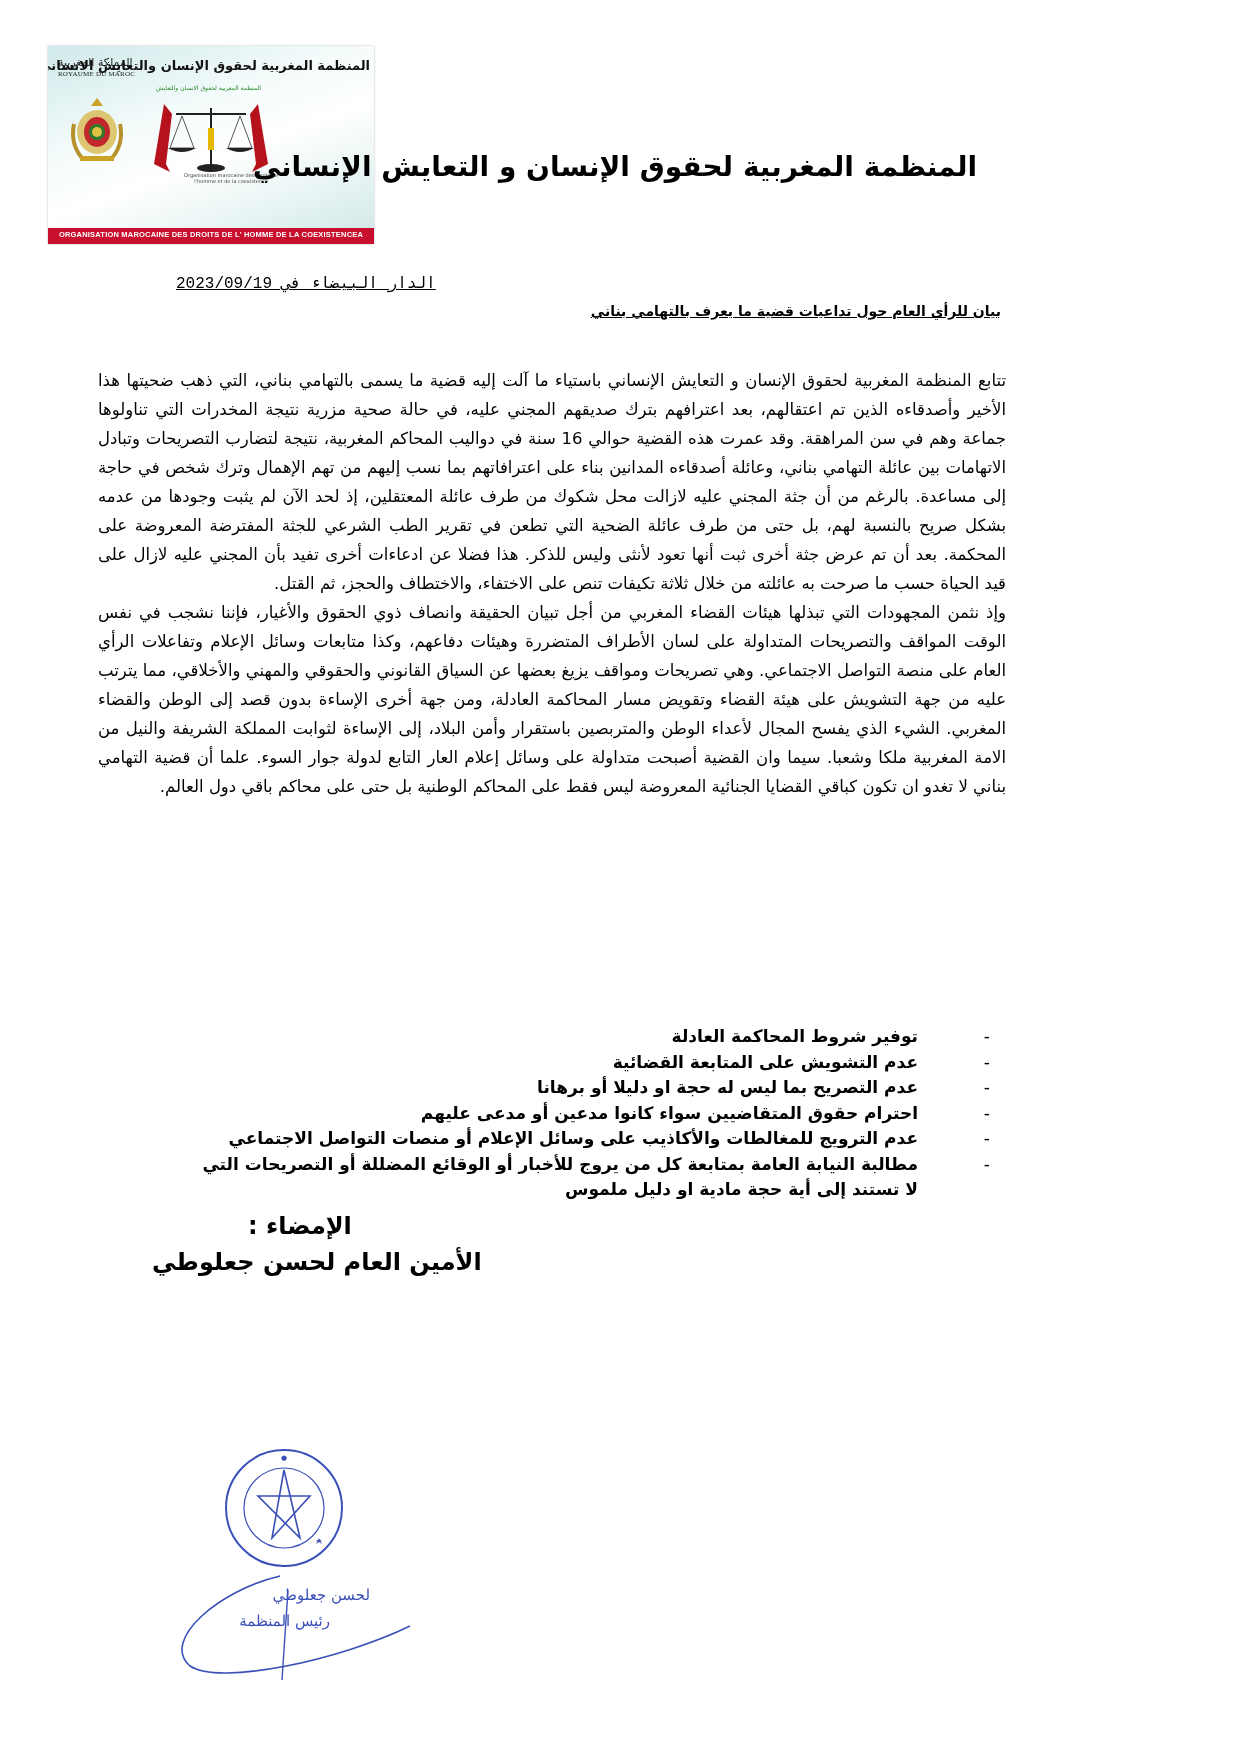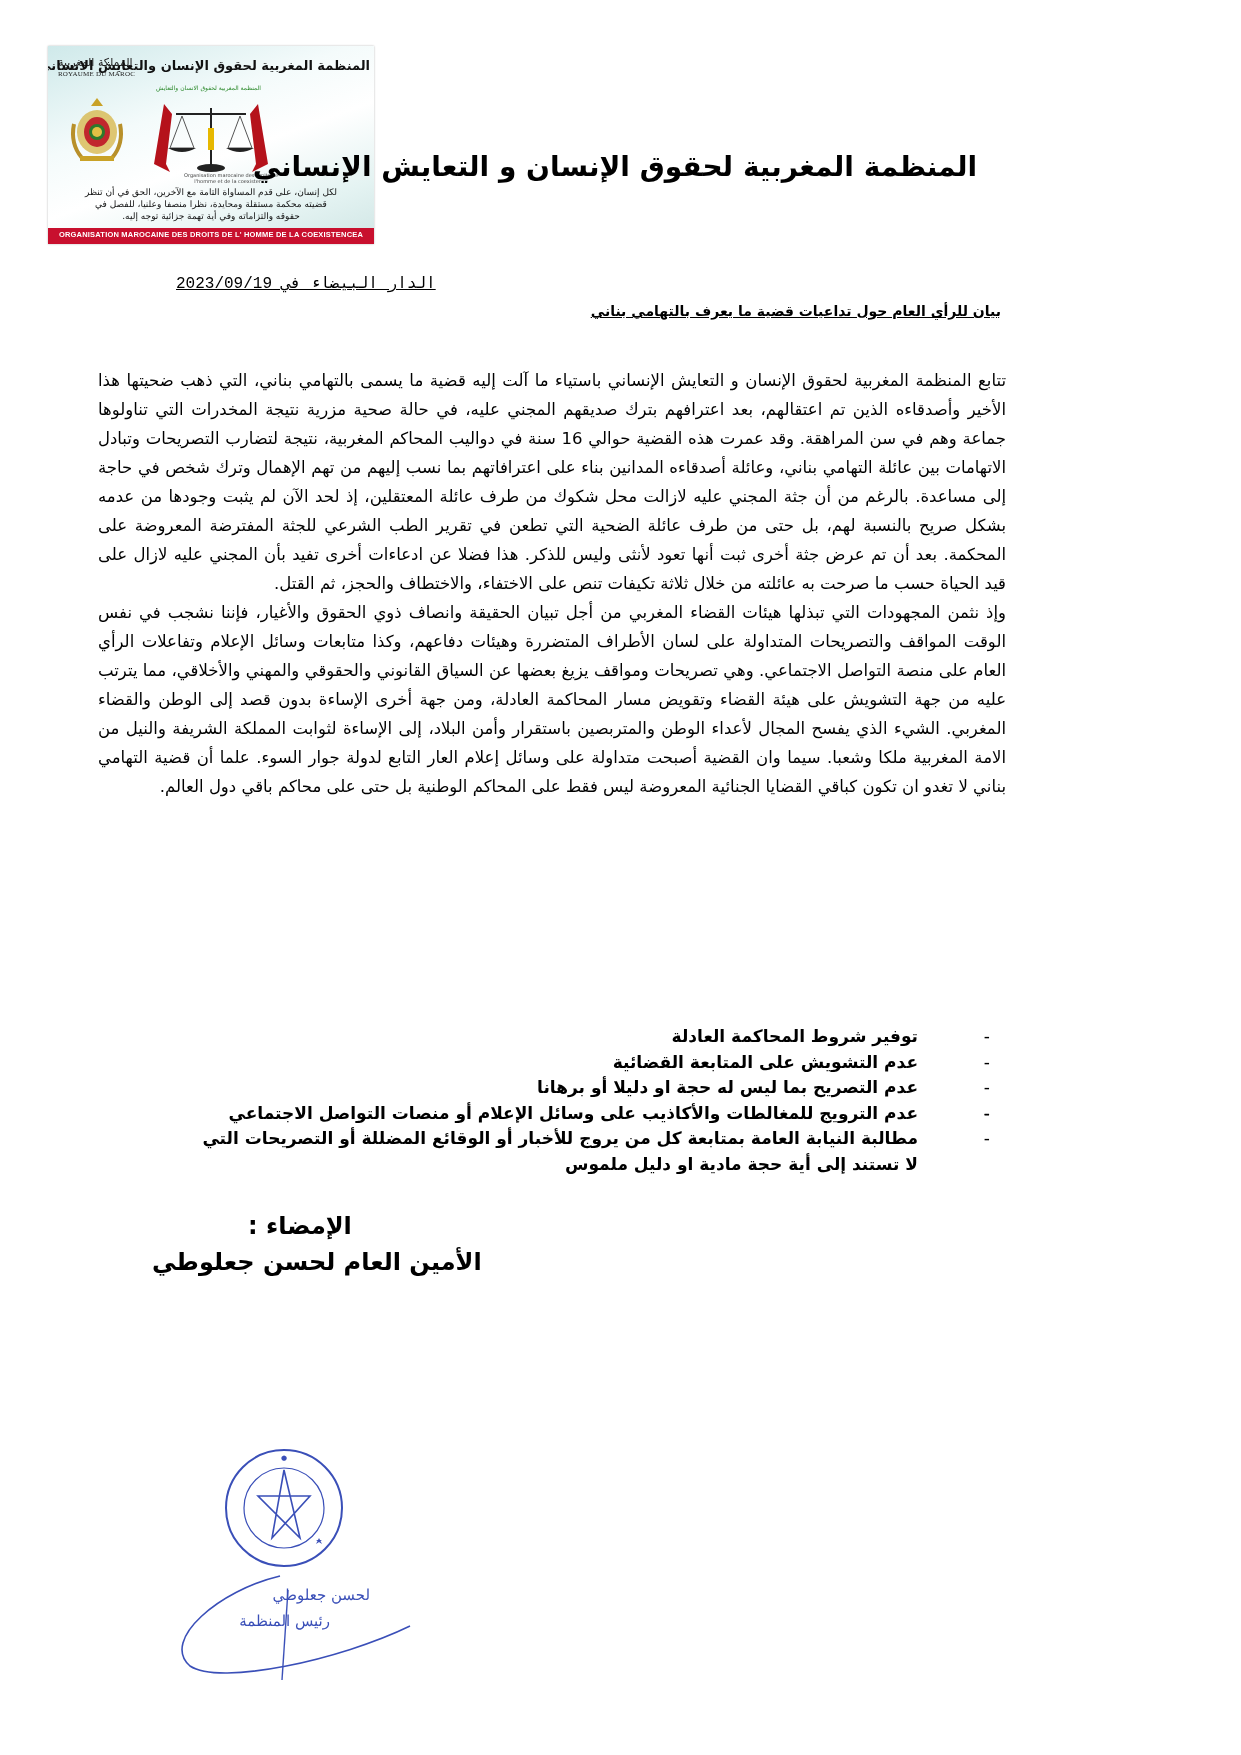--- a/index.html
+++ b/index.html
@@ -74,44 +74,39 @@
     <line x1="30" y1="14" x2="100" y2="14" stroke="#222" stroke-width="2"></line>
     <line x1="65" y1="8" x2="65" y2="66" stroke="#222" stroke-width="2"></line>
     <rect x="62" y="28" width="6" height="22" fill="#e6b800"></rect>
     <path d="M36 16 l-12 32 h24 z" fill="none" stroke="#555" stroke-width="1"></path>
     <path d="M94 16 l-12 32 h24 z" fill="none" stroke="#555" stroke-width="1"></path>
     <path d="M22 48 q14 8 28 0 z" fill="#222"></path>
     <path d="M80 48 q14 8 28 0 z" fill="#222"></path>
     <ellipse cx="65" cy="68" rx="14" ry="4" fill="#222"></ellipse>
   </svg>
   <div class="org-fr-small">Organisation marocaine des droits de l'homme et de la coexistence</div>
-  <div class="motto">
-    <div>لكل إنسان، على قدم المساواة التامة مع الآخرين، الحق في أن تنظر</div>
-    <div>قضيته محكمة مستقلة ومحايدة، نظرا منصفا وعلنيا، للفصل في</div>
-    <div>حقوقه والتزاماته وفي أية تهمة جزائية توجه إليه.</div>
-  </div>
   <div class="banner">ORGANISATION MAROCAINE DES DROITS DE L' HOMME DE LA COEXISTENCEA</div>
 </div>
 
 <div class="org-header">المنظمة المغربية لحقوق الإنسان و التعايش الإنساني</div>
 
 <div class="date-line">الدار البيضاء في 2023/09/19</div>
 
 <div class="title">بيان للرأي العام حول تداعيات قضية ما يعرف بالتهامي بناني</div>
 
 <div class="body-text">
   <p>تتابع المنظمة المغربية لحقوق الإنسان و التعايش الإنساني باستياء ما آلت إليه قضية ما يسمى بالتهامي بناني، التي ذهب ضحيتها هذا الأخير وأصدقاءه الذين تم اعتقالهم، بعد اعترافهم بترك صديقهم المجني عليه، في حالة صحية مزرية نتيجة المخدرات التي تناولوها جماعة وهم في سن المراهقة. وقد عمرت هذه القضية حوالي 16 سنة في دواليب المحاكم المغربية، نتيجة لتضارب التصريحات وتبادل الاتهامات بين عائلة التهامي بناني، وعائلة أصدقاءه المدانين بناء على اعترافاتهم بما نسب إليهم من تهم الإهمال وترك شخص في حاجة إلى مساعدة. بالرغم من أن جثة المجني عليه لازالت محل شكوك من طرف عائلة المعتقلين، إذ لحد الآن لم يثبت وجودها من عدمه بشكل صريح بالنسبة لهم، بل حتى من طرف عائلة الضحية التي تطعن في تقرير الطب الشرعي للجثة المفترضة المعروضة على المحكمة. بعد أن تم عرض جثة أخرى ثبت أنها تعود لأنثى وليس للذكر. هذا فضلا عن ادعاءات أخرى تفيد بأن المجني عليه لازال على قيد الحياة حسب ما صرحت به عائلته من خلال ثلاثة تكيفات تنص على الاختفاء، والاختطاف والحجز، ثم القتل.</p>
   <p>وإذ نثمن المجهودات التي تبذلها هيئات القضاء المغربي من أجل تبيان الحقيقة وانصاف ذوي الحقوق والأغيار، فإننا نشجب في نفس الوقت المواقف والتصريحات المتداولة على لسان الأطراف المتضررة وهيئات دفاعهم، وكذا متابعات وسائل الإعلام وتفاعلات الرأي العام على منصة التواصل الاجتماعي. وهي تصريحات ومواقف يزيغ بعضها عن السياق القانوني والحقوقي والمهني والأخلاقي، مما يترتب عليه من جهة التشويش على هيئة القضاء وتقويض مسار المحاكمة العادلة، ومن جهة أخرى الإساءة بدون قصد إلى الوطن والقضاء المغربي. الشيء الذي يفسح المجال لأعداء الوطن والمتربصين باستقرار وأمن البلاد، إلى الإساءة لثوابت المملكة الشريفة والنيل من الامة المغربية ملكا وشعبا. سيما وان القضية أصبحت متداولة على وسائل إعلام العار التابع لدولة جوار السوء. علما أن قضية التهامي بناني لا تغدو ان تكون كباقي القضايا الجنائية المعروضة ليس فقط على المحاكم الوطنية بل حتى على محاكم باقي دول العالم.</p>
 </div>
 
 <ul class="recs">
   <li><span class="dash">-</span><span>توفير شروط المحاكمة العادلة</span></li>
   <li><span class="dash">-</span><span>عدم التشويش على المتابعة القضائية</span></li>
   <li><span class="dash">-</span><span>عدم التصريح بما ليس له حجة او دليلا أو برهانا</span></li>
-  <li><span class="dash">-</span></li>
+  <li><span class="dash">-</span><span>احترام حقوق المتقاضيين سواء كانوا مدعين أو مدعى عليهم</span></li>
   <li><span class="dash">-</span><span>عدم الترويج للمغالطات والأكاذيب على وسائل الإعلام أو منصات التواصل الاجتماعي</span></li>
   <li><span class="dash">-</span><span>مطالبة النيابة العامة بمتابعة كل من يروج للأخبار أو الوقائع المضللة أو التصريحات التي لا تستند إلى أية حجة مادية او دليل ملموس</span></li>
 </ul>
 
 <div class="sign-label">الإمضاء :</div>
 <div class="sign-name">الأمين العام لحسن جعلوطي</div>
 
 <svg class="stamp" width="300" height="240" viewBox="0 0 300 240">
   <g stroke="#3a4fb8" fill="none">
     <circle cx="124" cy="68" r="58" stroke-width="2"></circle>

